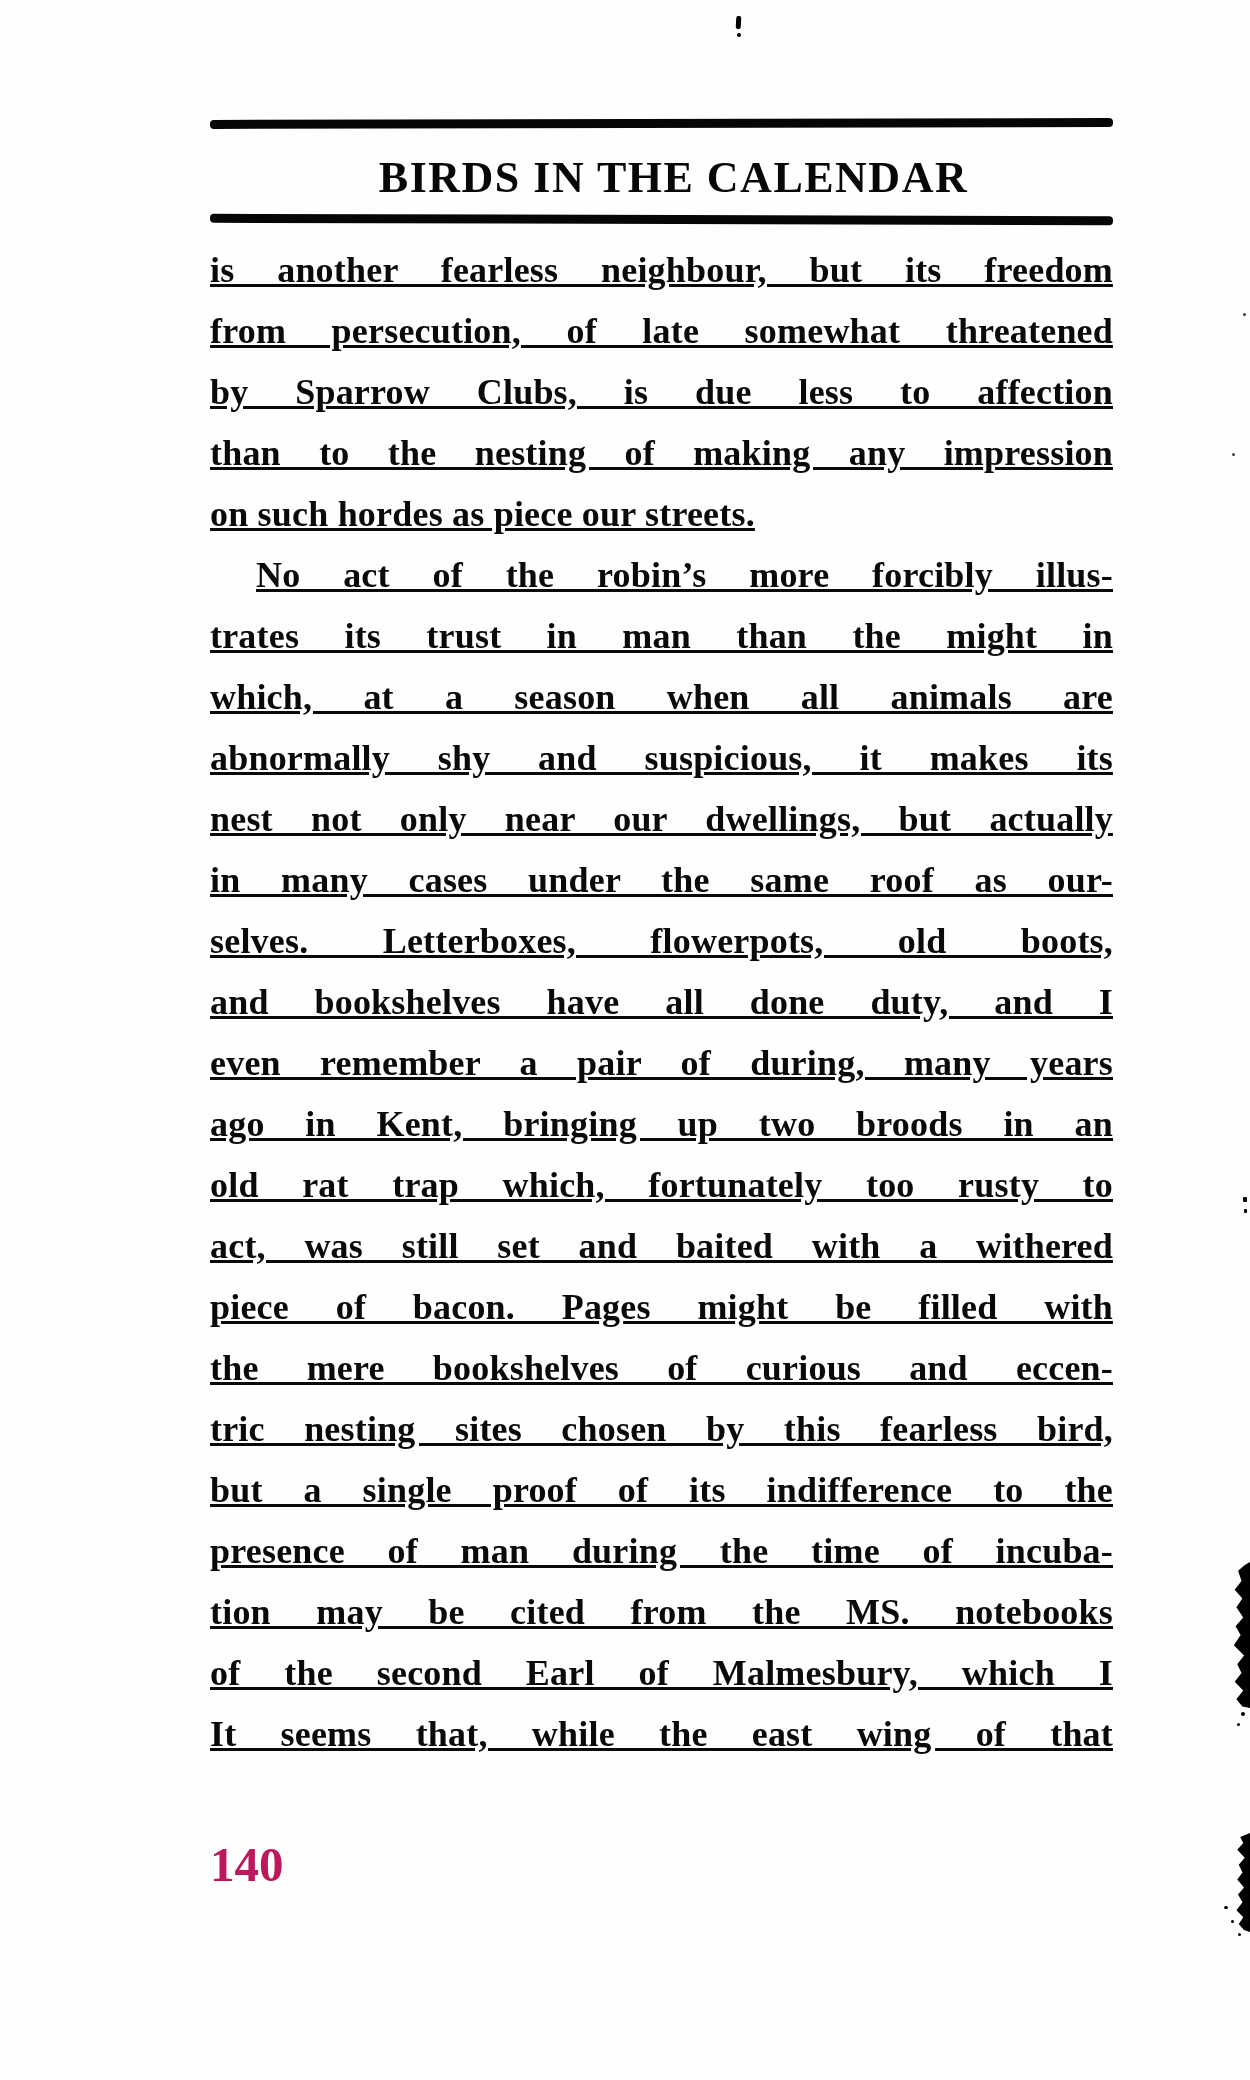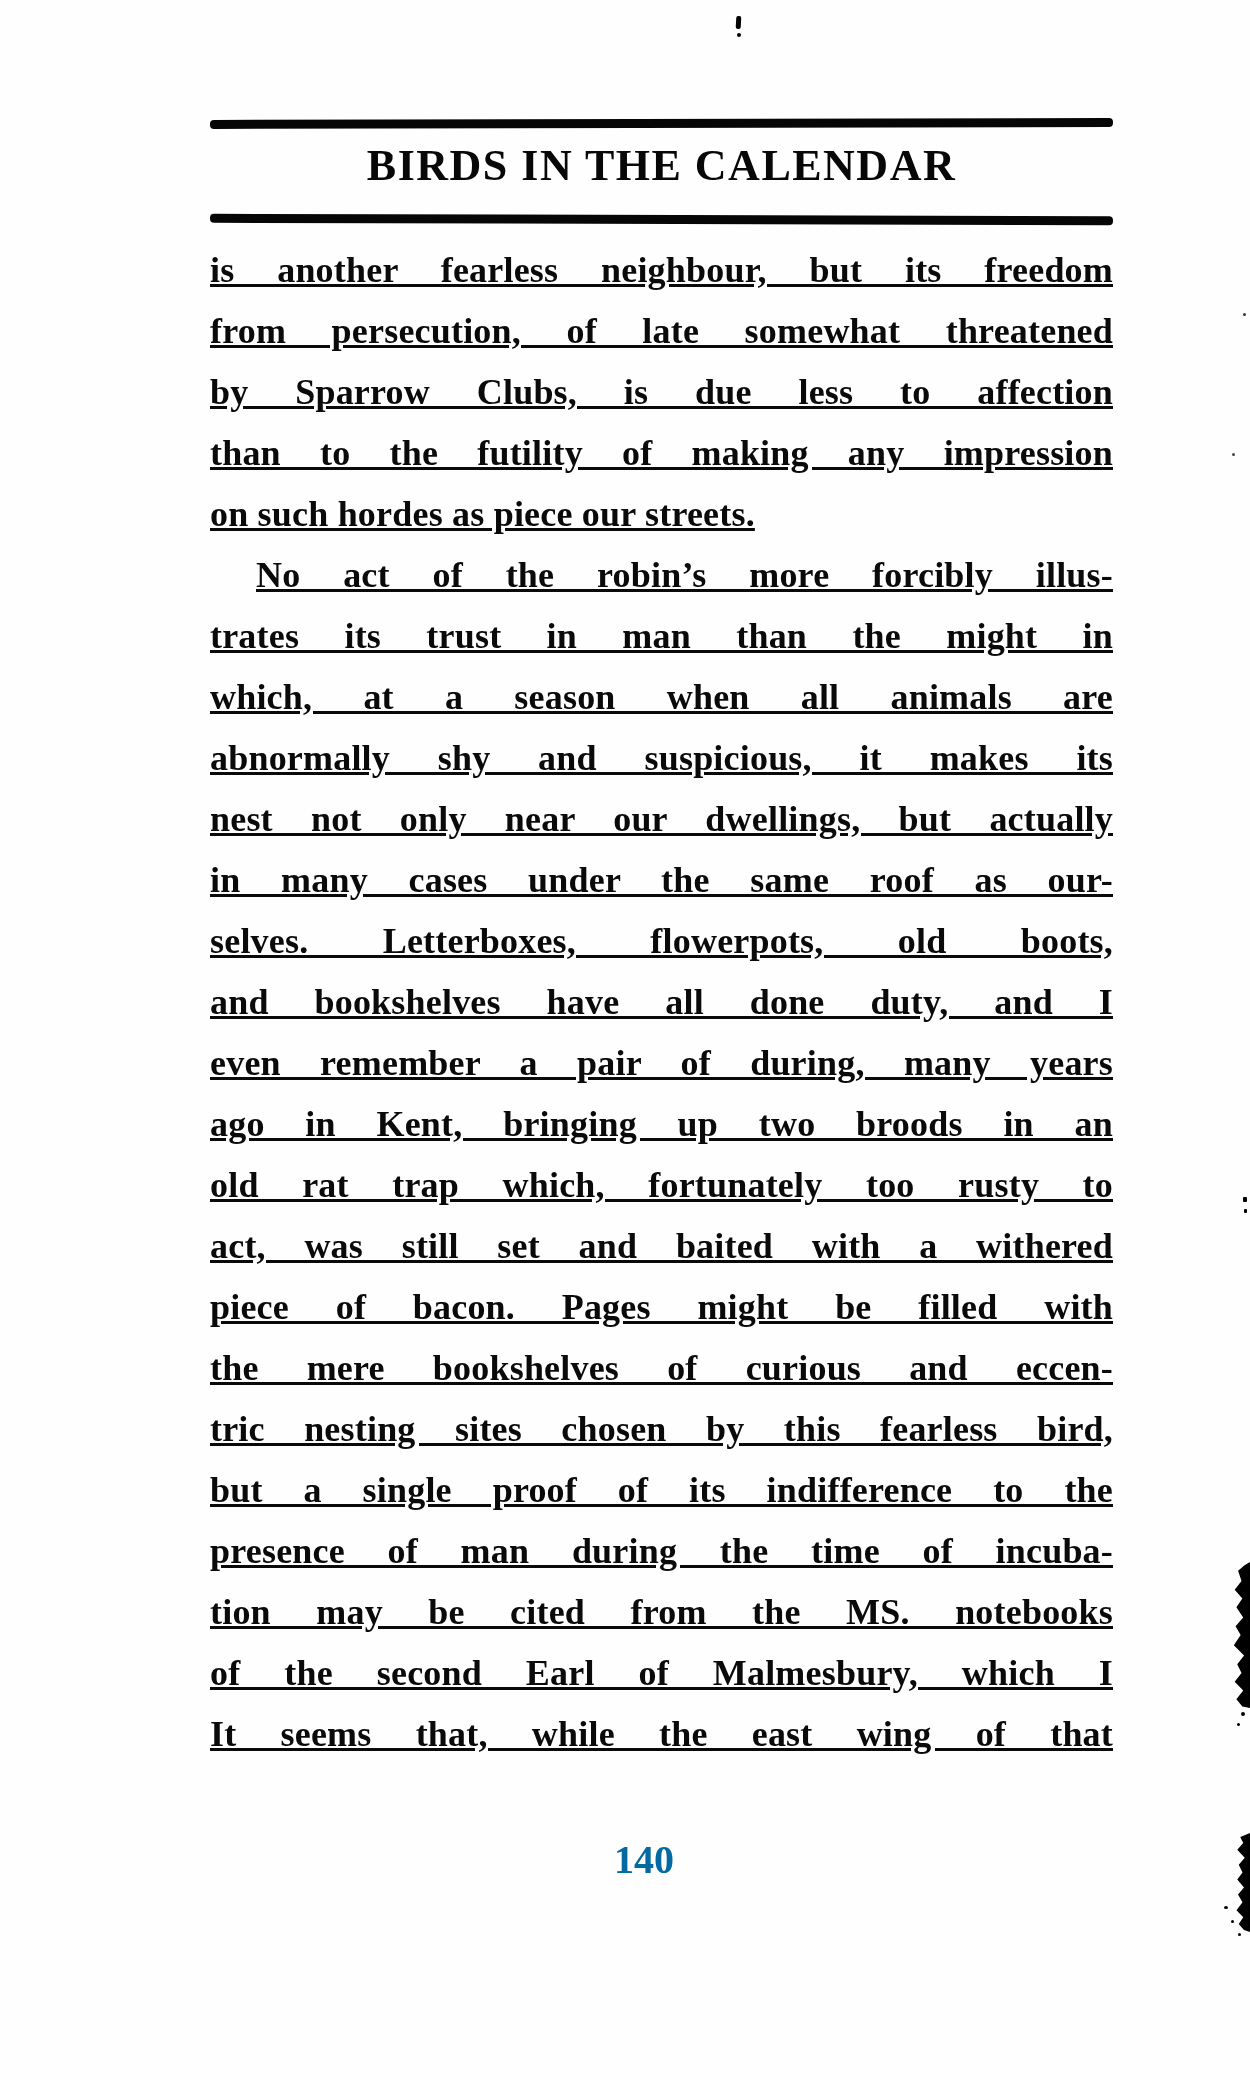--- a/index.html
+++ b/index.html
@@ -21,21 +21,21 @@
     left: 210px; width: 903px; height: 9px;
     background: #060606;
     border-radius: 4px;
   }
   .rule-top { top: 119px; transform: rotate(-0.12deg); }
   .rule-mid { top: 215px; transform: rotate(0.15deg); }
   
   .title {
     position: absolute;
     left: 210px; width: 903px; top: 140px;
-    margin: 0;
+    margin: 12px;
     text-align: center;
     font-size: 44px;
     font-weight: bold;
     letter-spacing: 1.5px;
     color: #070707;
     font-family: "Liberation Serif", "DejaVu Serif", serif;
   }
   
   .body-text {
     position: absolute;
@@ -52,24 +52,24 @@
     color: #0a0a0a;
     white-space: normal;
     text-decoration: underline;
   }
   .line.para-end { text-align-last: left; }
   .line.indent { text-indent: 46px; }
   
   .page-number {
     position: absolute;
     left: 210px; width: 868px; top: 1836px;
-    text-align: center;
-    font-size: 40px;
+    text-align: left;
+    font-size: 49px;
     font-weight: bold;
-    color: #0369a1;
+    color: #be185d;
   }
   
   .artifact { position: absolute; background: #000; }
   .mark-tick-bar { left: 736px; top: 16px; width: 5px; height: 13px; border-radius: 2px; transform: rotate(3deg); }
   .mark-tick-dot { left: 737px; top: 33px; width: 4px; height: 4px; border-radius: 50%; }
   .speck-1 { left: 1243px; top: 313px; width: 3px; height: 3px; background: #3a3a3a; border-radius: 50%; }
   .speck-2 { left: 1232px; top: 453px; width: 3px; height: 3px; background: #474747; border-radius: 50%; }
   .mark-colon-a { left: 1243px; top: 1197px; width: 4px; height: 5px; border-radius: 1px; }
   .mark-colon-b { left: 1244px; top: 1209px; width: 3px; height: 4px; border-radius: 1px; }
   .blotch-upper {
@@ -95,21 +95,21 @@
   <div class="artifact mark-tick-dot"></div>
 
   <div class="rule rule-top"></div>
   <h1 class="title">BIRDS IN THE CALENDAR</h1>
   <div class="rule rule-mid"></div>
 
   <div class="body-text">
       <div class="line">is another fearless neighbour, but its freedom</div>
       <div class="line">from persecution, of late somewhat threatened</div>
       <div class="line">by Sparrow Clubs, is due less to affection</div>
-      <div class="line">than to the futility of making any impression</div>
+      <div class="line">than to the nesting of making any impression</div>
       <div class="line para-end">on such hordes as piece our streets.</div>
       <div class="line indent">No act of the robin’s more forcibly illus-</div>
       <div class="line">trates its trust in man than the might in</div>
       <div class="line">which, at a season when all animals are</div>
       <div class="line">abnormally shy and suspicious, it makes its</div>
       <div class="line">nest not only near our dwellings, but actually</div>
       <div class="line">in many cases under the same roof as our-</div>
       <div class="line">selves. Letterboxes, flowerpots, old boots,</div>
       <div class="line">and bookshelves have all done duty, and I</div>
       <div class="line">even remember a pair of during, many years</div>

